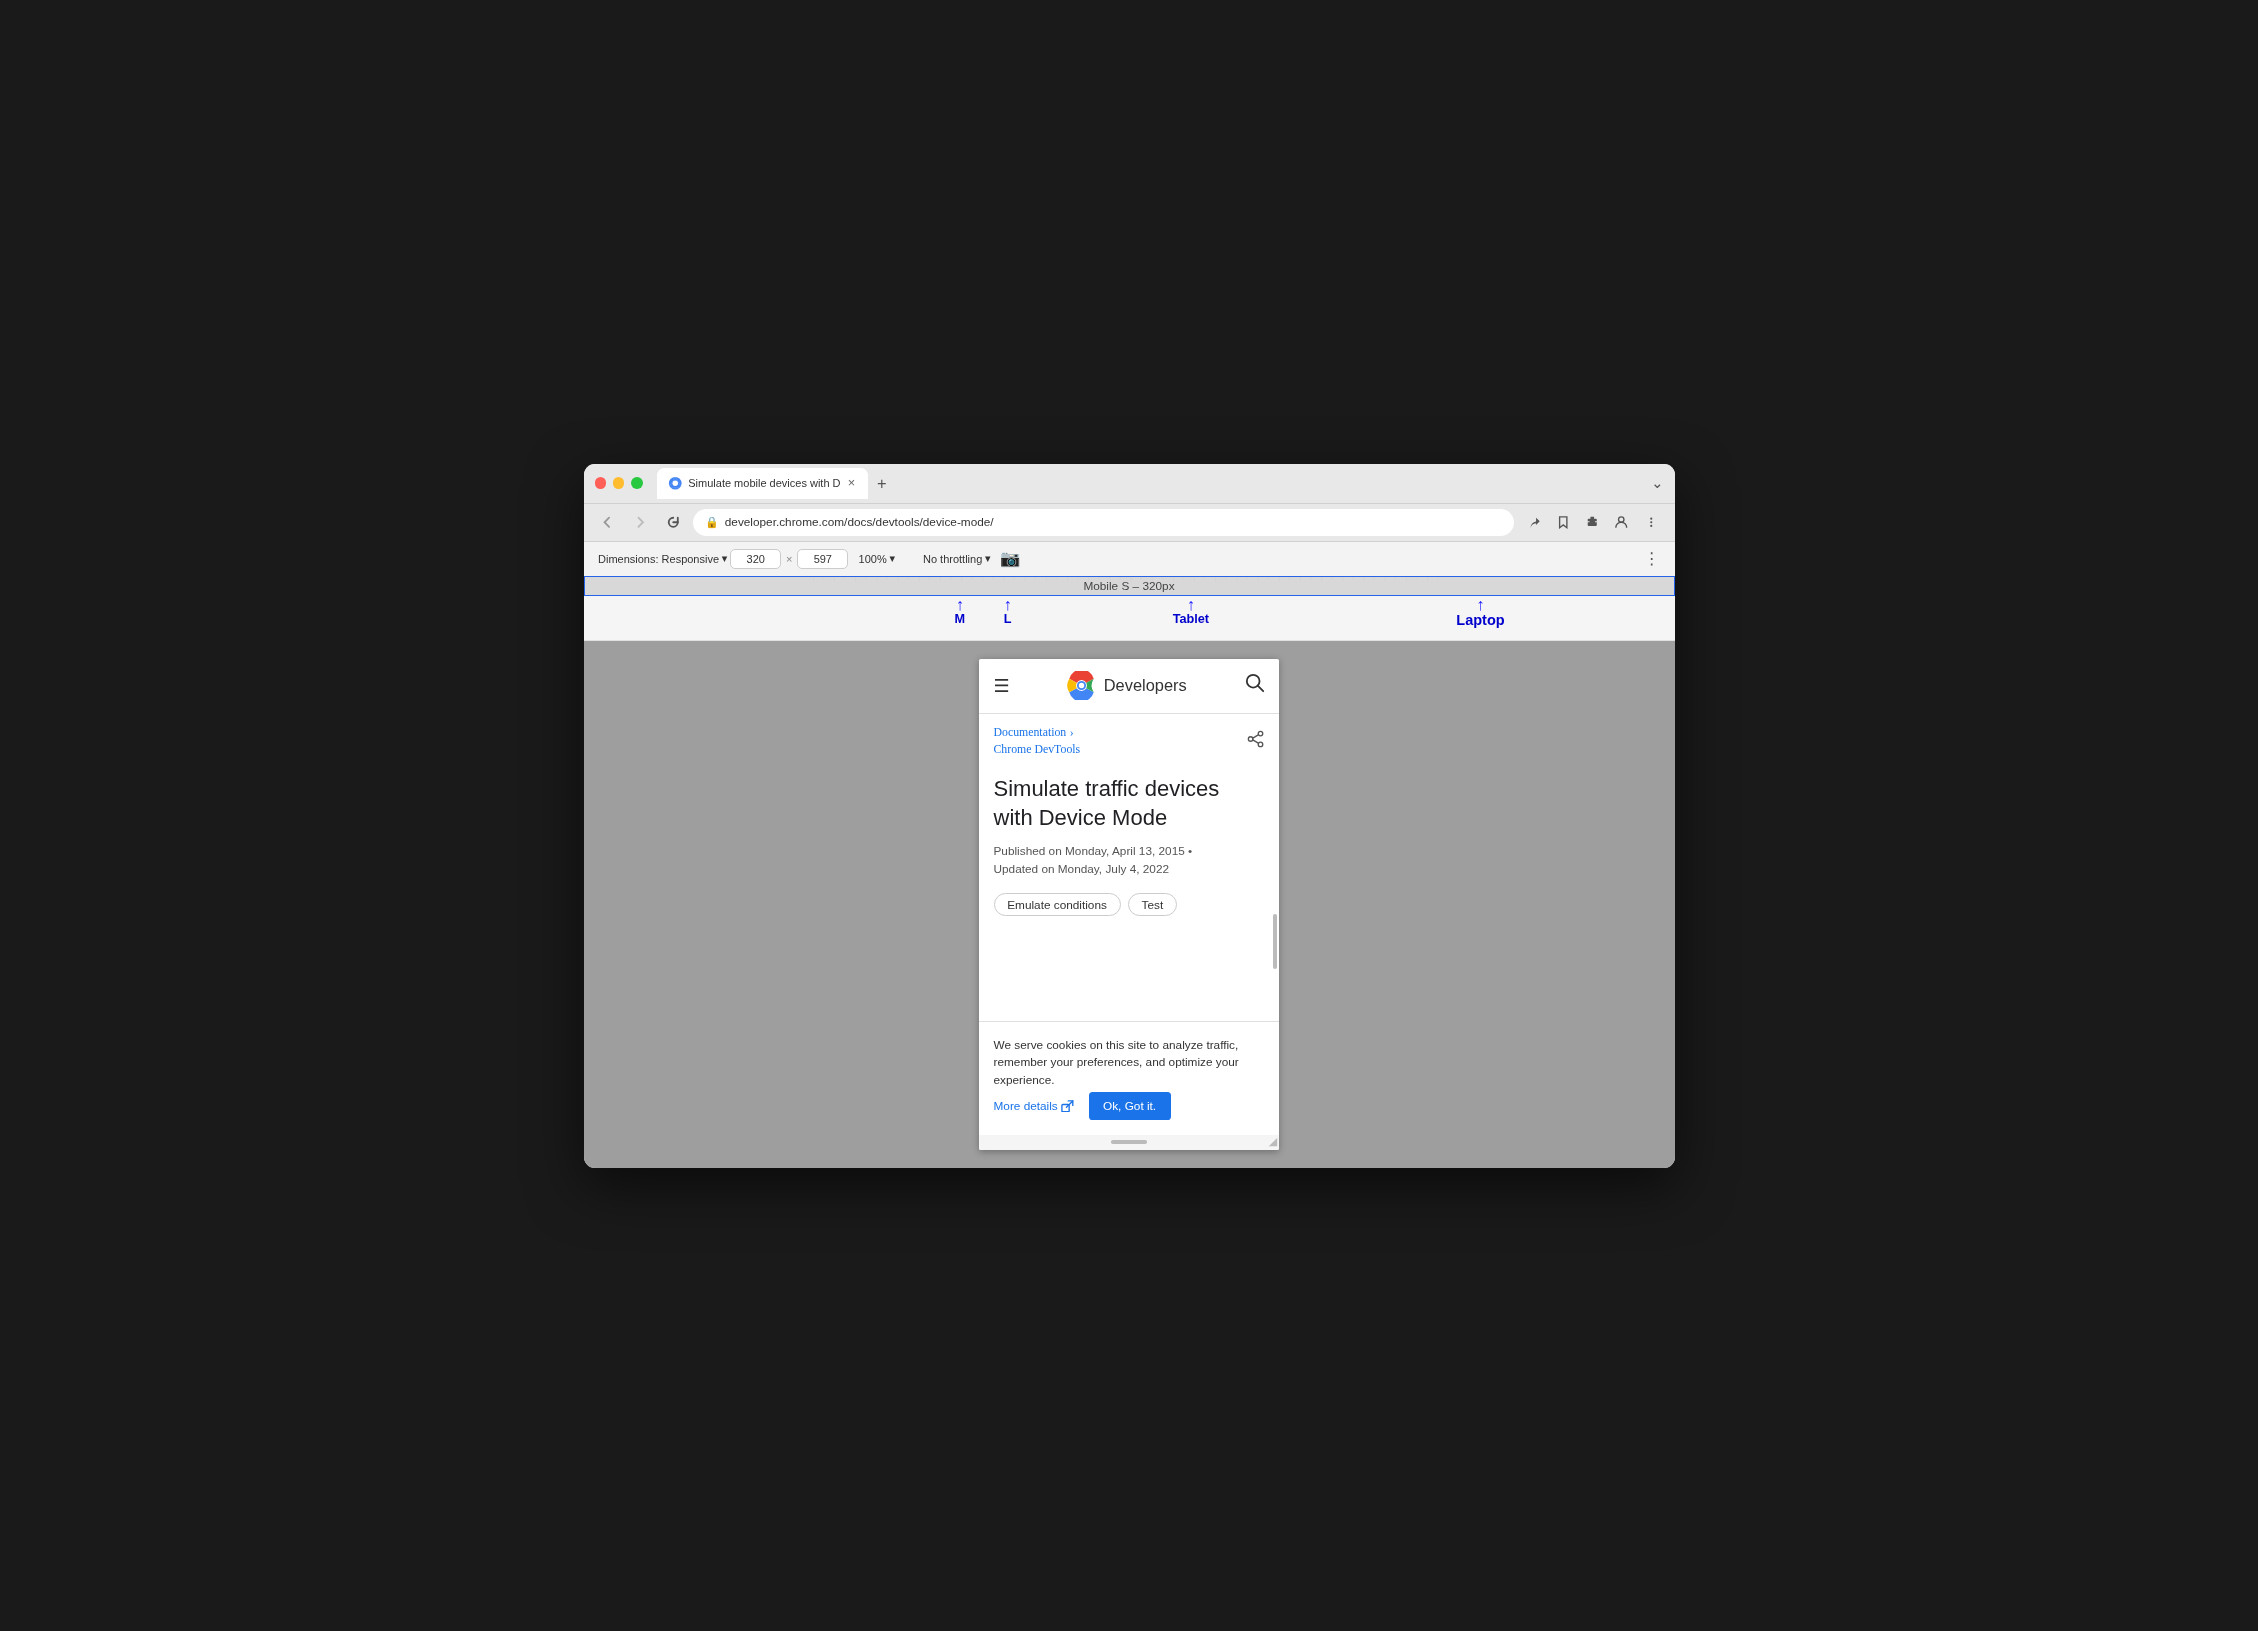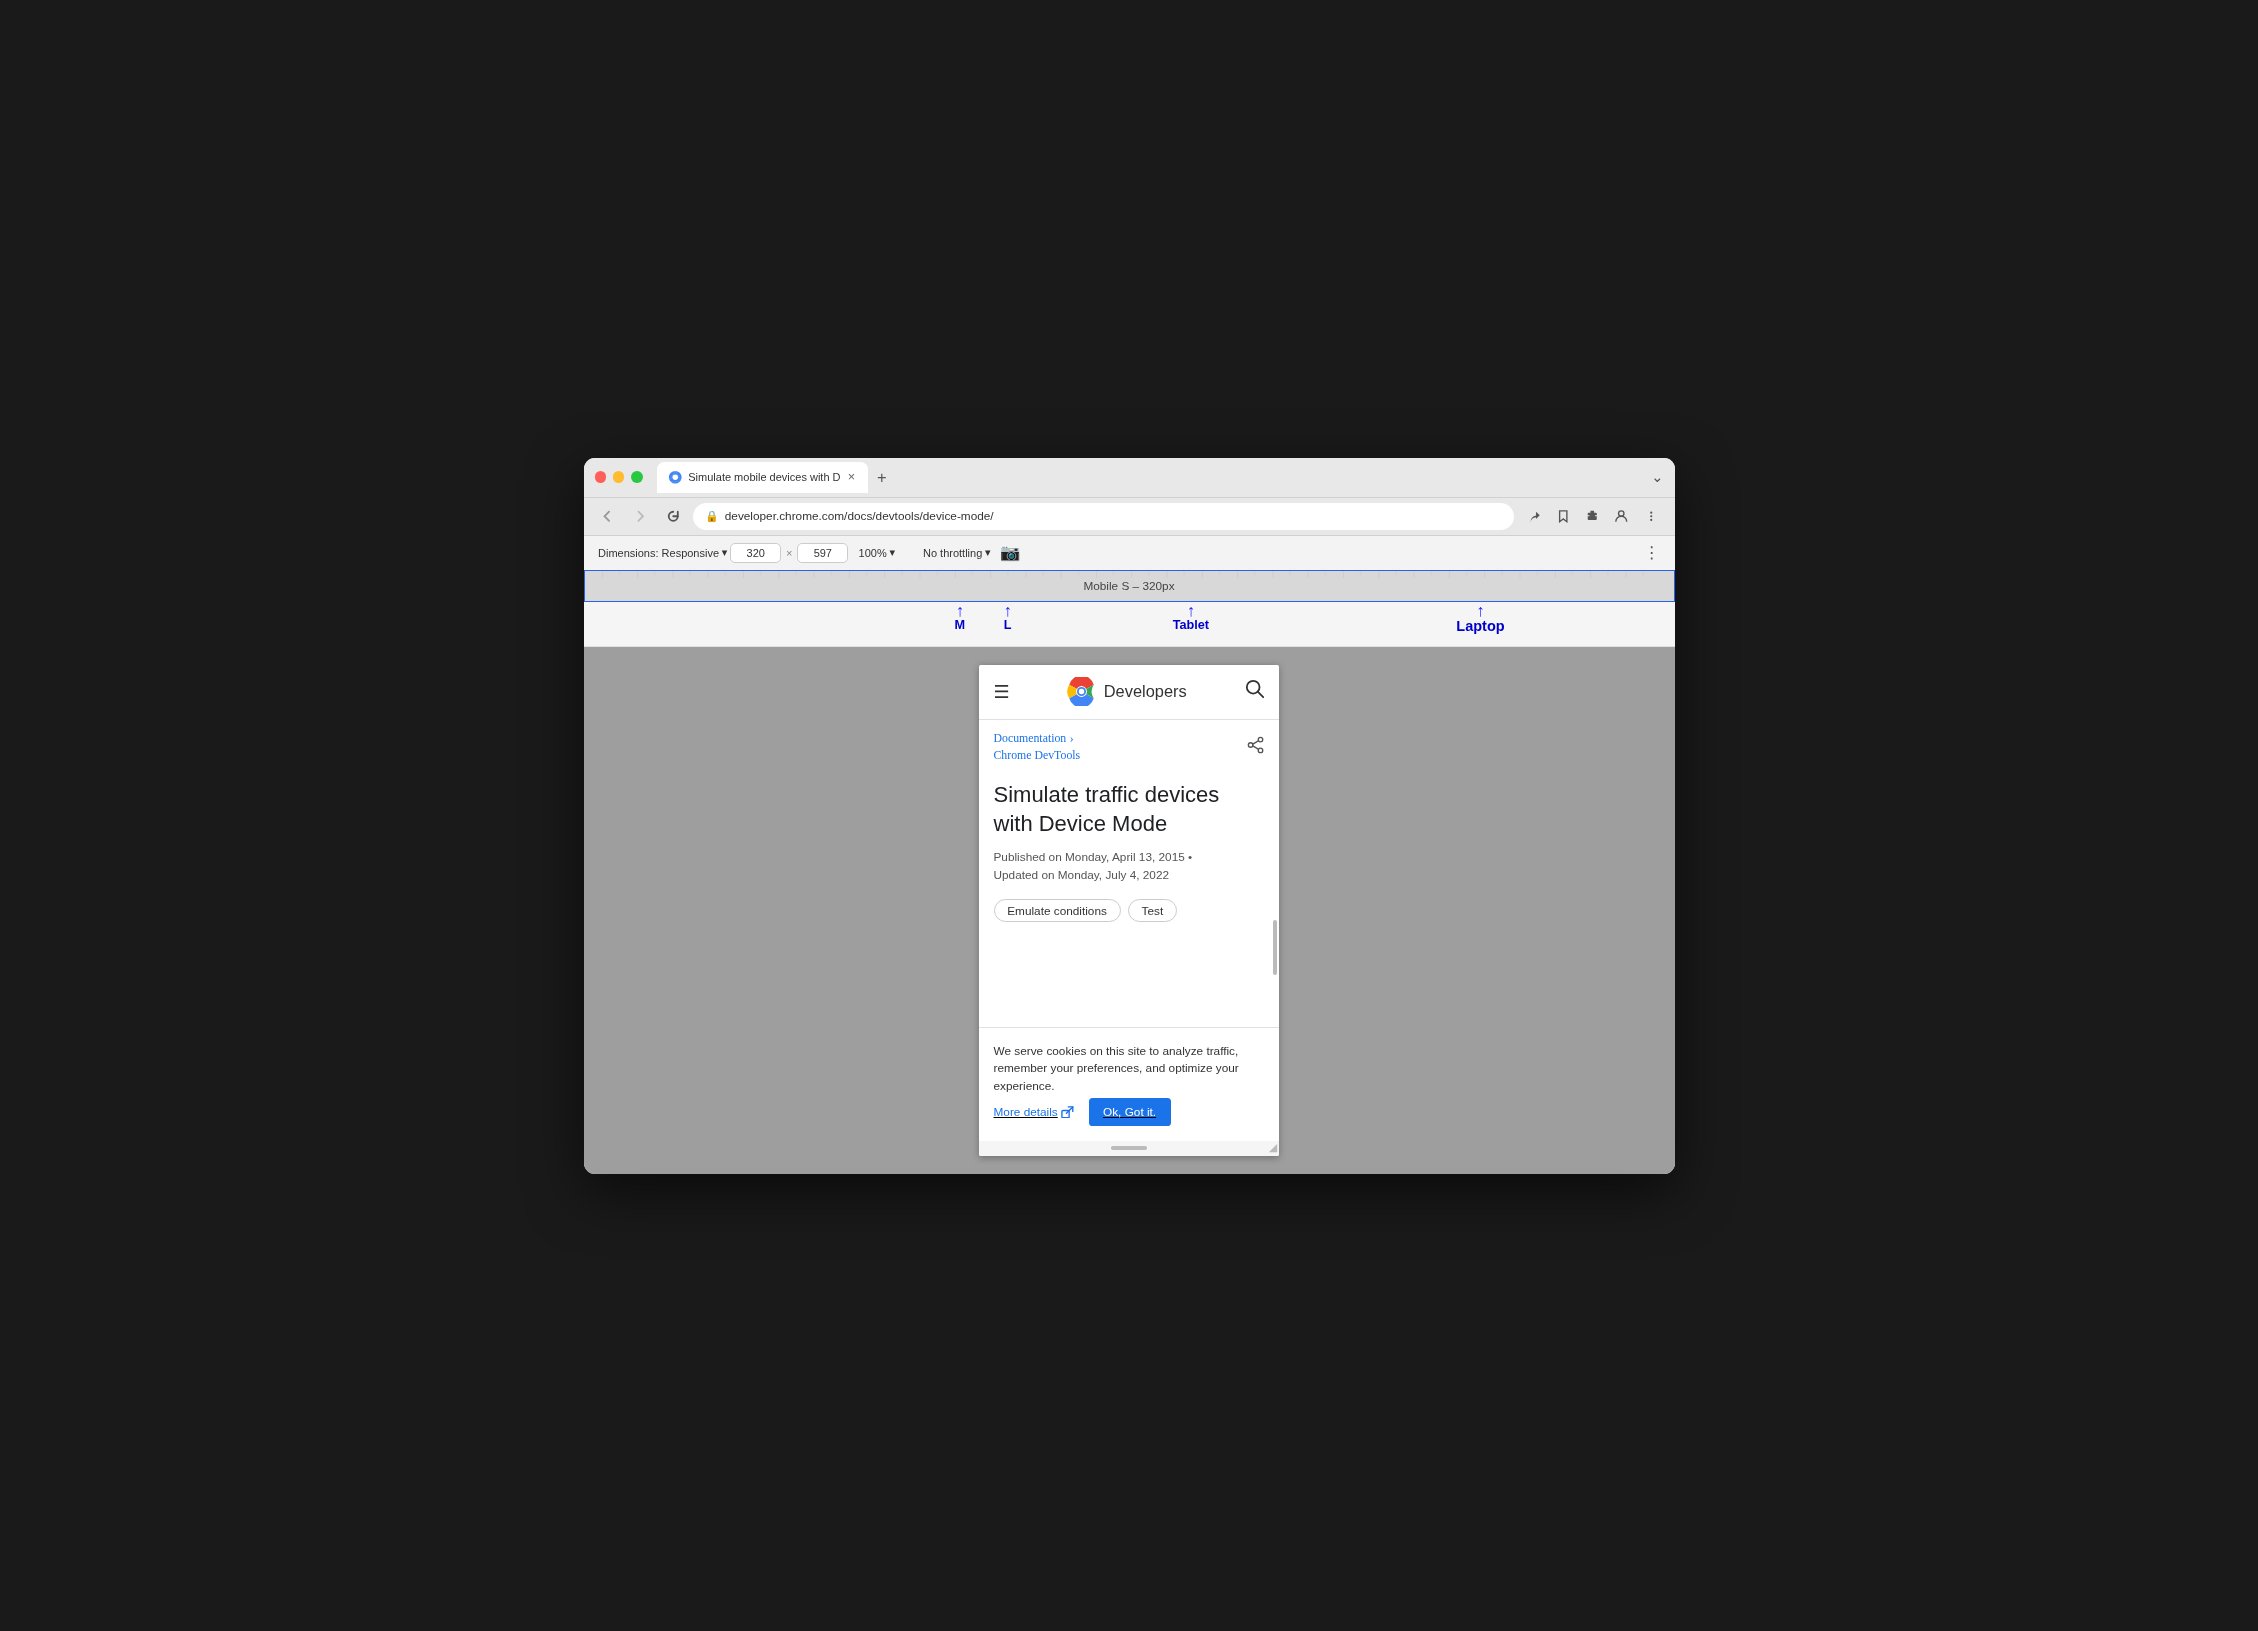--- a/index.html
+++ b/index.html
@@ -185,21 +185,21 @@
     }
     .toolbar-more {
       margin-left: auto;
       font-size: 16.4px;
       cursor: pointer;
       color: #555;
     }
     
     .responsive-bar {
       background: #d8d8d8;
-      height: 31px;
+      height: 19px;
       position: relative;
       border: 1.8px solid #2563eb;
       border-top: none;
       display: flex;
       align-items: center;
     }
     .responsive-bar-label {
       width: 100%;
       text-align: center;
       font-size: 11.8px;
@@ -348,21 +348,20 @@
     }
     .cookie-text {
       font-size: 11.8px;
       color: #333;
       line-height: 1.5;
       margin-bottom: 2px;
     }
     .cookie-actions {
       display: flex;
       gap: 14.5px;
-      text-decoration: underline;
     }
     .more-details-link {
       color: #1a73e8;
       font-size: 11.8px;
       display: flex;
       align-items: center;
       gap: 3.6px;
     }
     .ok-button {
       background: #1a73e8;

